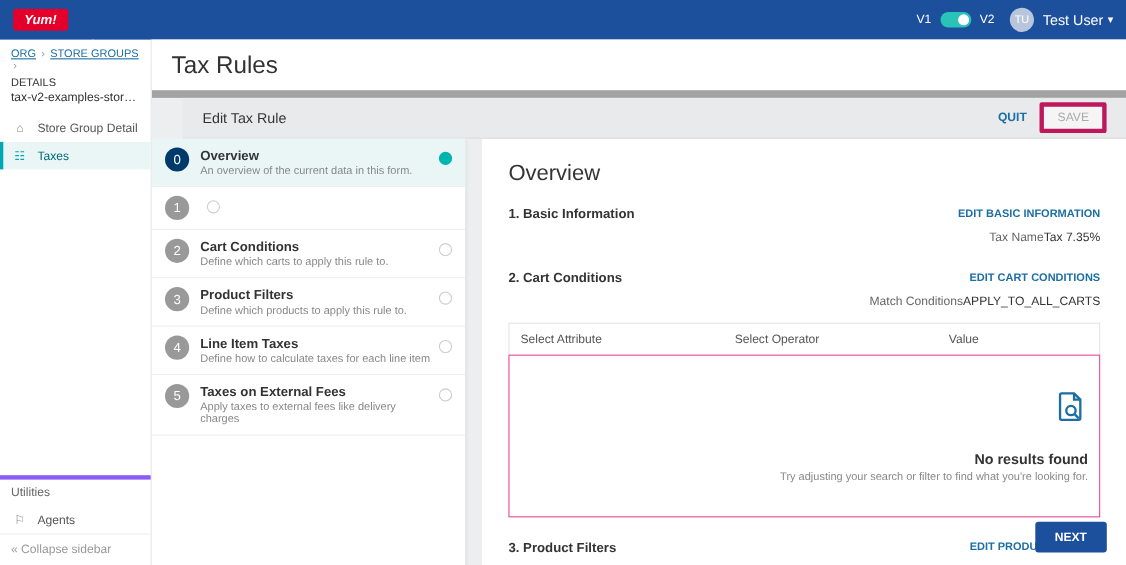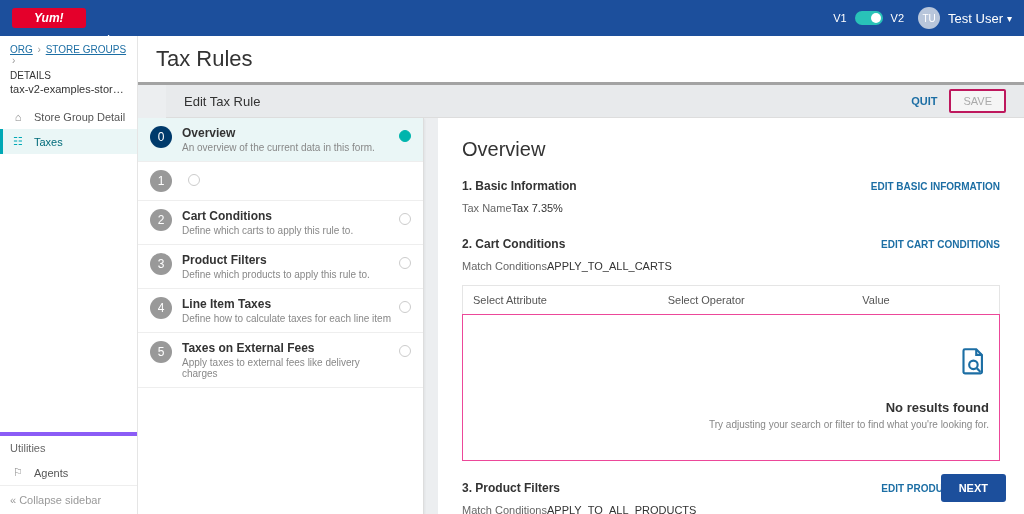--- a/index.html
+++ b/index.html
@@ -1,18 +1,18 @@
 <!DOCTYPE html>
 <html><head>
 <meta charset="utf-8">
 <style>
 * { box-sizing: border-box; margin: 0; padding: 0; }
 body { font-family: -apple-system, Helvetica, Arial, sans-serif; font-size: 13px; color: #333; background: #fff; width: 1024px; height: 514px; overflow: hidden; }
 .header { background: #1c4f9c; color: #fff; height: 36px; display: flex; align-items: center; padding: 0 12px; }
-.logo { background: #e4002b; color: #fff; font-weight: bold; font-size: 12px; padding: 3px 22px; border-radius: 3px; font-style: italic; margin-right: 12px; }
+.logo { background: #e4002b; color: #fff; font-weight: bold; font-size: 12px; padding: 3px 10px; border-radius: 3px; font-style: italic; margin-right: 12px; }
 .brand { font-size: 14px; display: flex; align-items: flex-start; margin-top: 46px; }
 .brand-caret { margin-left: 6px; font-size: 10px; }
 .header-right { margin-left: auto; display: flex; align-items: center; gap: 8px; }
 .version { font-size: 11px; }
 .toggle { width: 28px; height: 14px; background: #29c3b8; border-radius: 8px; position: relative; }
 .toggle::after { content: ""; position: absolute; right: 2px; top: 2px; width: 10px; height: 10px; background: #fff; border-radius: 50%; }
 .avatar { width: 22px; height: 22px; border-radius: 50%; background: #b8c6db; color: #fff; display: flex; align-items: center; justify-content: center; font-size: 10px; margin-left: 6px; }
 .user-caret { font-size: 10px; margin-left: -4px; }
 
 .body { display: flex; height: 478px; }
@@ -24,46 +24,46 @@
 .det-name { font-size: 11px; padding: 2px 10px 10px; color: #333; white-space: nowrap; overflow: hidden; text-overflow: ellipsis; }
 .side-item { display: flex; align-items: center; gap: 8px; padding: 6px 10px; font-size: 11px; color: #555; cursor: pointer; }
 .side-item.active { background: #eaf6f6; color: #006b7a; border-left: 3px solid #00a8b5; padding-left: 7px; }
 .side-icon { width: 16px; text-align: center; color: #888; }
 .side-item.active .side-icon { color: #00a8b5; }
 .sidebar-spacer { flex: 1; }
 .util-label { font-size: 11px; padding: 6px 10px; color: #666; border-top: 4px solid #8b5cf6; }
 .collapse { font-size: 11px; padding: 8px 10px; color: #999; border-top: 1px solid #eee; }
 
 .main { flex: 1; background: #eceef0; display: flex; flex-direction: column; overflow: hidden; }
-.page-title { background: #fff; padding: 10px 18px; font-size: 22px; font-weight: 500; border-bottom: 3px solid #a3a3a3; }
+.page-title { background: #fff; padding: 10px 18px; font-size: 22px; font-weight: 500; border-bottom: 7px solid #a3a3a3; }
 .edit-bar { background: #e8eaec; padding: 4px 18px; font-size: 13px; font-weight: 500; display: flex; align-items: center; border-bottom: 1px solid #ddd; margin-left: 28px; }
 .edit-actions { margin-left: auto; display: flex; gap: 12px; align-items: center; }
 .btn-quit { color: #1c6ea4; font-size: 11px; font-weight: bold; cursor: pointer; }
-.btn-save { border: 2px solid #be185d; background: #f5f5f5; color: #aaa; font-size: 11px; padding: 4px 12px; border-radius: 2px; }
+.btn-save { border: 4px solid #be185d; background: #f5f5f5; color: #aaa; font-size: 11px; padding: 4px 12px; border-radius: 2px; }
 
 .content { flex: 1; display: flex; gap: 14px; padding: 0; overflow: hidden; }
 .steps { width: 286px; background: #fff; border-right: 1px solid #ddd; box-shadow: 1px 1px 2px rgba(0,0,0,0.05); }
 .step { display: flex; align-items: flex-start; padding: 8px 12px; border-bottom: 1px solid #eee; cursor: pointer; }
 .step.active { background: #eaf6f6; }
 .step-num { width: 22px; height: 22px; border-radius: 50%; background: #999; color: #fff; display: flex; align-items: center; justify-content: center; font-size: 12px; margin-right: 10px; flex-shrink: 0; }
 .step.active .step-num { background: #003a6b; }
 .step-body { flex: 1; }
 .step-title { font-size: 12px; font-weight: 600; color: #333; }
 .step-desc { font-size: 10px; color: #888; margin-top: 2px; }
 .step-radio { width: 12px; height: 12px; border: 1px solid #ccc; border-radius: 50%; margin-top: 4px; margin-left: 6px; }
 .step.active .step-radio { background: #00b5ad; border-color: #00b5ad; position: relative; }
 .step.active .step-radio::after { content:""; position:absolute; inset:3px; border-radius:50%; }
 
 .detail { flex: 1; background: #fff; padding: 20px 24px; overflow-y: auto; position: relative; }
 .detail-title { font-size: 20px; font-weight: 400; margin-bottom: 18px; }
 .sec { margin-bottom: 20px; }
 .sec-head { display: flex; justify-content: space-between; align-items: center; margin-bottom: 6px; }
 .sec-title { font-size: 12px; font-weight: 600; }
 .sec-link { font-size: 10px; color: #1c6ea4; font-weight: 600; cursor: pointer; }
-.row { display: flex; justify-content: flex-start; font-size: 11px; color: #666; padding: 3px 0; }
+.row { display: flex; justify-content: flex-end; font-size: 11px; color: #666; padding: 3px 0; }
 .row-val { color: #333; }
 .val-upper { text-transform: uppercase; }
 
 .table-head { display: flex; border: 1px solid #e5e5e5; border-bottom: none; background: #fff; font-size: 11px; color: #555; margin-top: 10px; gap: 48px; }
 .th { flex: 1; padding: 8px 10px; }
 .empty-box { border: 1px solid #ec4899; padding: 30px 10px; text-align: right; }
 .empty-icon { color: #1c6ea4; font-size: 30px; margin-bottom: 14px; }
 .empty-title { font-size: 13px; font-weight: 600; margin-bottom: 4px; }
 .empty-sub { font-size: 10px; color: #888; }
 

